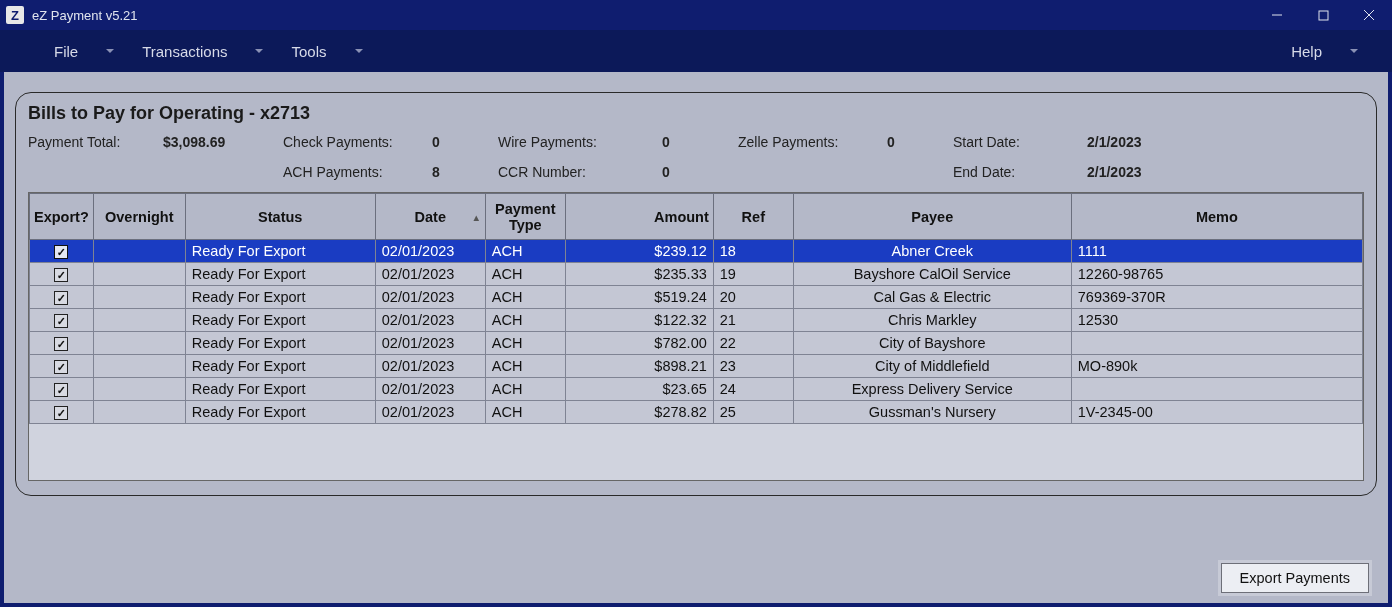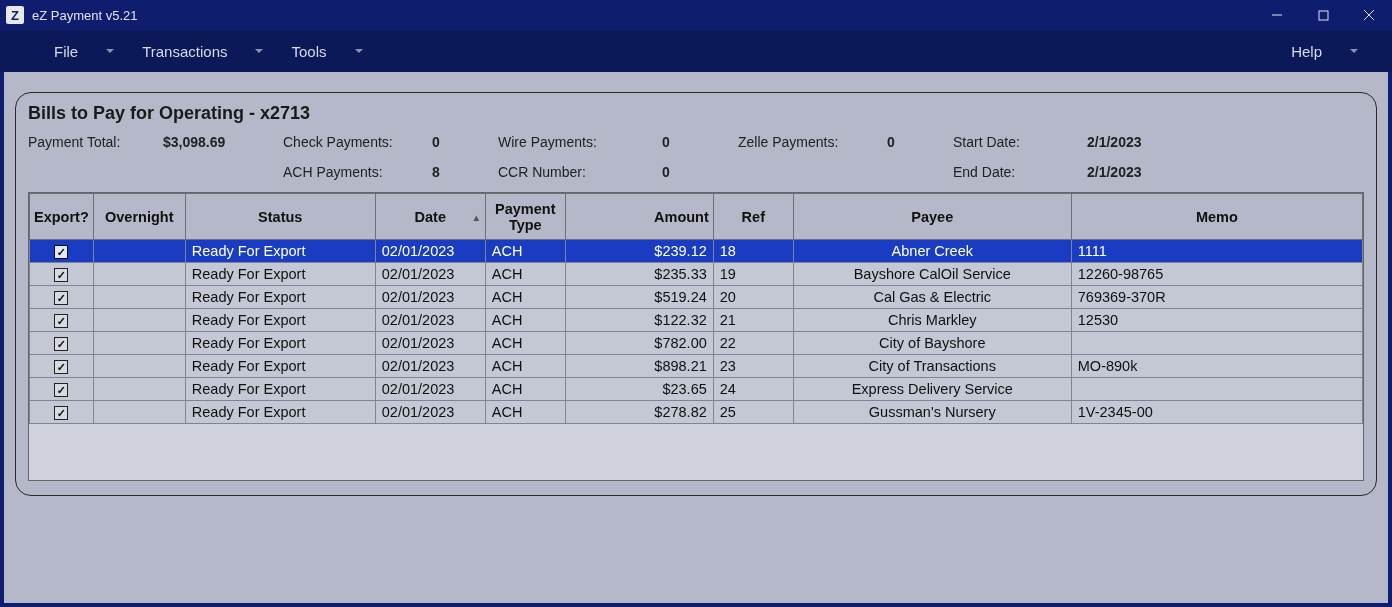--- a/index.html
+++ b/index.html
@@ -316,21 +316,21 @@
                 <td class="col-memo"></td>
               </tr>
               <tr>
                 <td class="col-export"><span class="chk"></span></td>
                 <td class="col-overnight"></td>
                 <td class="col-status">Ready For Export</td>
                 <td class="col-date">02/01/2023</td>
                 <td class="col-ptype">ACH</td>
                 <td class="col-amount">$898.21</td>
                 <td class="col-ref">23</td>
-                <td class="col-payee">City of Transactions</td>
+                <td class="col-payee">City of Middlefield</td>
                 <td class="col-memo">MO-890k</td>
               </tr>
               <tr>
                 <td class="col-export"><span class="chk"></span></td>
                 <td class="col-overnight"></td>
                 <td class="col-status">Ready For Export</td>
                 <td class="col-date">02/01/2023</td>
                 <td class="col-ptype">ACH</td>
                 <td class="col-amount">$23.65</td>
                 <td class="col-ref">24</td>
@@ -347,15 +347,18 @@
                 <td class="col-ref">25</td>
                 <td class="col-payee">Gussman's Nursery</td>
                 <td class="col-memo">1V-2345-00</td>
               </tr>
             </tbody>
         </table>
         <div class="grid-filler"></div>
       </div>
     </div>
 
+    <div class="footer-bar">
+      <button class="export-btn">Export Payments</button>
+    </div>
   </div>
 
 </div>
 
 </body></html>

